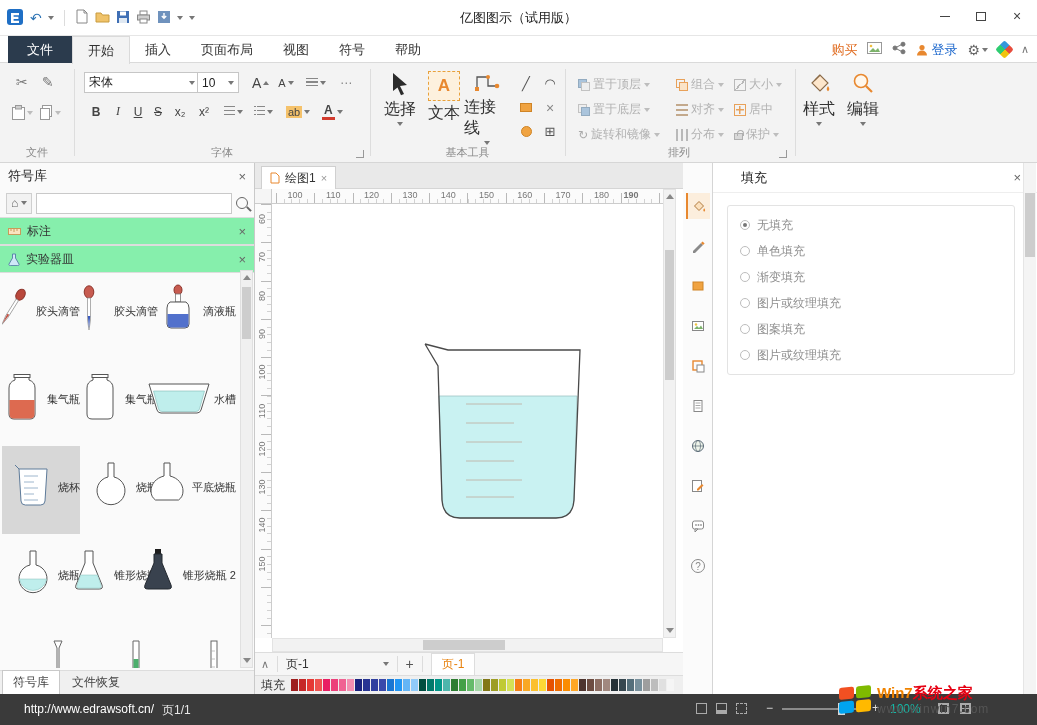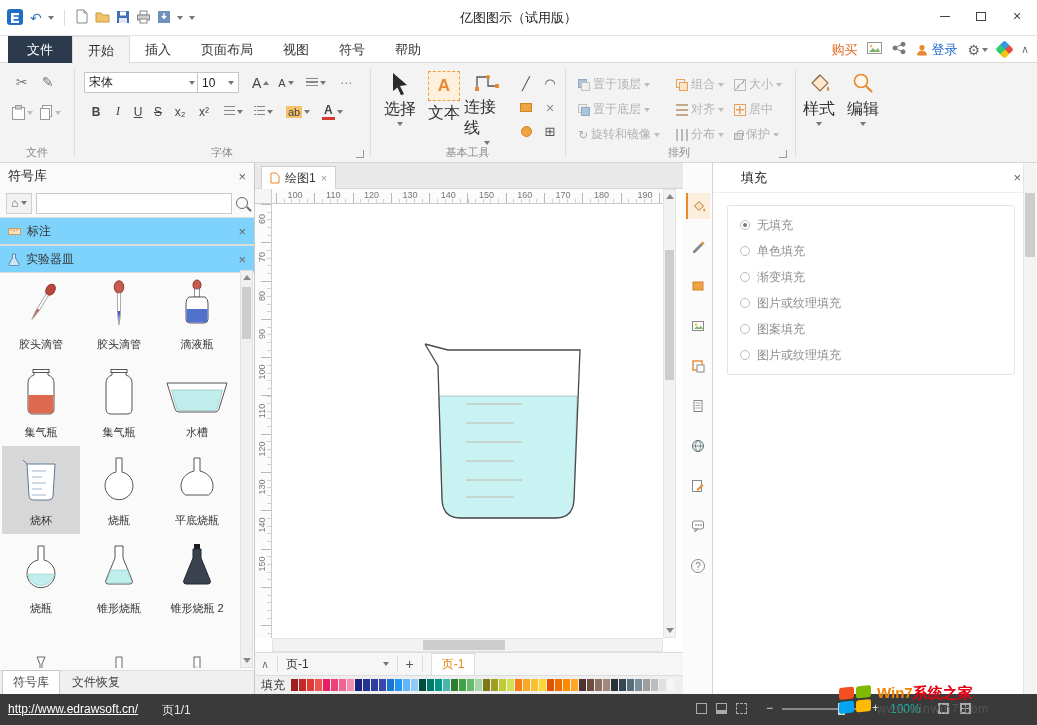--- a/index.html
+++ b/index.html
@@ -57,24 +57,24 @@
 .mag{position:relative;width:12px;height:12px;border:1.6px solid #e8882f;border-radius:50%}
 .mag::after{content:"";position:absolute;width:6px;height:1.8px;background:#e8882f;right:-5px;bottom:-2px;transform:rotate(45deg)}
 .mag.gray{border-color:#666}.mag.gray::after{background:#666}
 
 .leftpanel{position:absolute;left:0;top:163px;width:255px;height:531px;background:#fafafa;border-right:1px solid #c9c9c9}
 .lp-head{height:26px;display:flex;align-items:center;padding:0 8px;justify-content:space-between;font-size:13px;color:#222}
 .xsmall{font-size:13px;color:#666}
 .lp-search{height:28px;display:flex;align-items:center;gap:4px;padding:0 6px}
 .homebtn{display:flex;align-items:center;gap:3px;border:1px solid #cfcfcf;background:#f2f2f2;height:21px;padding:0 4px}
 .search-input{flex:1;height:21px;border:1px solid #c9c9c9;background:#fff;padding:0 4px;font-size:12px;outline:none}
-.secbar{height:25px;display:flex;align-items:center;gap:6px;background:#7dd3fc;border-top:1px solid #ddd;border-bottom:1px solid #ddd;padding:13px 8px;font-size:12px;color:#333}
+.secbar{height:25px;display:flex;align-items:center;gap:6px;background:#86efac;border-top:1px solid #ddd;border-bottom:1px solid #ddd;padding:13px 8px;font-size:12px;color:#333}
 .secbar .sp{flex:1}
 .symgrid{position:absolute;left:2px;top:107px;width:236px;height:398px;display:grid;grid-template-columns:repeat(3,78px);grid-auto-rows:88px;overflow:hidden}
-.sym-cell{display:flex;flex-direction:column;align-items:center;justify-content:flex-end;padding-bottom:6px;gap:3px}
+.sym-cell{display:flex;flex-direction:row;align-items:center;justify-content:flex-end;padding-bottom:6px;gap:3px}
 .sym-cell.sel{background:#d7d7d7}
 .sym-lbl{font-size:11px;color:#333;white-space:nowrap}
 .lp-scroll{position:absolute;right:1px;top:107px;width:13px;height:398px;background:#f0f0f0;border:1px solid #e0e0e0}
 .scr-thumb{position:absolute;left:1px;right:1px;background:#cdcdcd}
 .tri-up{width:0;height:0;border-left:4px solid transparent;border-right:4px solid transparent;border-bottom:5px solid #888;margin:4px auto}
 .tri-down{width:0;height:0;border-left:4px solid transparent;border-right:4px solid transparent;border-top:5px solid #888;margin:4px auto}
 .lp-tabs{position:absolute;left:0;bottom:0;width:100%;height:24px;display:flex;align-items:flex-end;gap:2px;padding:0 2px;background:#f0f0f0;border-top:1px solid #ddd}
 .lp-tab{padding:3px 10px;font-size:12px;color:#444}
 .lp-tab.active{background:#fff;border:1px solid #c9c9c9;border-bottom:none}
 
@@ -106,21 +106,21 @@
 .rightpanel{position:absolute;left:713px;top:163px;width:324px;height:531px;background:#fff}
 .rp-head{height:30px;display:flex;align-items:center;justify-content:space-between;padding:0 16px 0 28px;font-size:13px;color:#222;border-bottom:1px solid #eee}
 .rp-box{position:absolute;left:14px;top:42px;width:288px;border:1px solid #e3e3e3;border-radius:3px;background:#fff;padding:6px 0}
 .opt{display:flex;align-items:center;gap:7px;height:26px;padding:0 12px;font-size:12px;color:#8f8f8f}
 .radio{width:10px;height:10px;border:1px solid #bdbdbd;border-radius:50%;flex:0 0 auto}
 .radio.sel{display:flex;align-items:center;justify-content:center}
 .radio.sel::after{content:"";width:4px;height:4px;background:#777;border-radius:50%}
 .rp-scroll{position:absolute;right:1px;top:0;width:13px;height:531px;background:#f4f4f4;border-left:1px solid #e5e5e5}
 
 .statusbar{position:absolute;left:0;top:694px;width:1037px;height:31px;background:#3a3a3a;color:#f0f0f0;font-size:12px}
-.sb-link{position:absolute;left:8px;top:8px;color:#fff;text-decoration:underline}
+.sb-link{position:absolute;left:24px;top:8px;color:#fff;}
 .sb-page{position:absolute;left:162px;top:8px;color:#e8e8e8}
 .sb-ico{display:inline-block;width:11px;height:11px;border:1px solid #aaa;margin-right:6px}
 .sb-ico.b{background:linear-gradient(#aaa 0 0) bottom/100% 3px no-repeat}
 .slider-track{position:absolute;left:782px;top:14px;width:84px;height:2px;background:#8a8a8a}
 .slider-thumb{position:absolute;left:838px;top:9px;width:7px;height:12px;background:#d8d8d8}
 .watermark{position:absolute;left:838px;top:676px;width:198px;height:48px;display:flex;align-items:center;gap:5px;z-index:60}
 .wm-t1{color:#f08300;font-weight:bold;font-size:15px}
 .wm-t2{color:#e60012;font-weight:bold;font-size:15px}
 .wm-url{color:#555;font-size:12px;letter-spacing:1px}
 .blue{color:#2e74b5}
@@ -572,21 +572,21 @@
     <div class="ruler-h">
         <span class="rnum-h" style="left: 11px;">100</span>
         <span class="rnum-h" style="left: 49.3px;">110</span>
         <span class="rnum-h" style="left: 87.6px;">120</span>
         <span class="rnum-h" style="left: 125.9px;">130</span>
         <span class="rnum-h" style="left: 164.2px;">140</span>
         <span class="rnum-h" style="left: 202.5px;">150</span>
         <span class="rnum-h" style="left: 240.8px;">160</span>
         <span class="rnum-h" style="left: 279.1px;">170</span>
         <span class="rnum-h" style="left: 317.4px;">180</span>
-        <span class="rnum-h" style="left: 361px;">190</span>
+        <span class="rnum-h" style="left: 347px; font-weight: bold;">190</span>
       </div>
     <div class="ruler-v">
         <span class="rnum-v" style="top: 10px;">60</span>
         <span class="rnum-v" style="top: 48.3px;">70</span>
         <span class="rnum-v" style="top: 86.6px;">80</span>
         <span class="rnum-v" style="top: 124.9px;">90</span>
         <span class="rnum-v" style="top: 163.2px;">100</span>
         <span class="rnum-v" style="top: 201.5px;">110</span>
         <span class="rnum-v" style="top: 239.8px;">120</span>
         <span class="rnum-v" style="top: 278.1px;">130</span>

